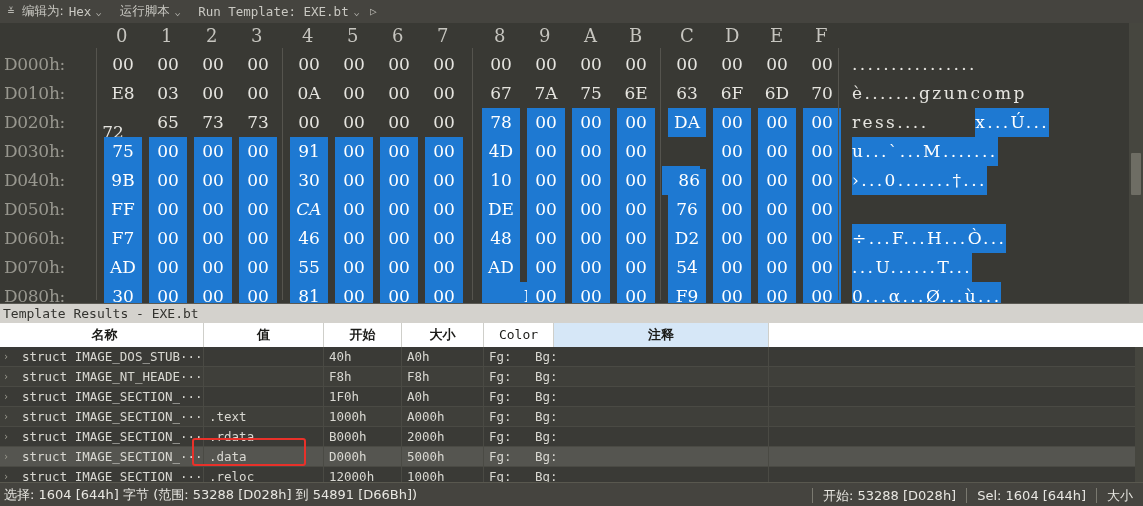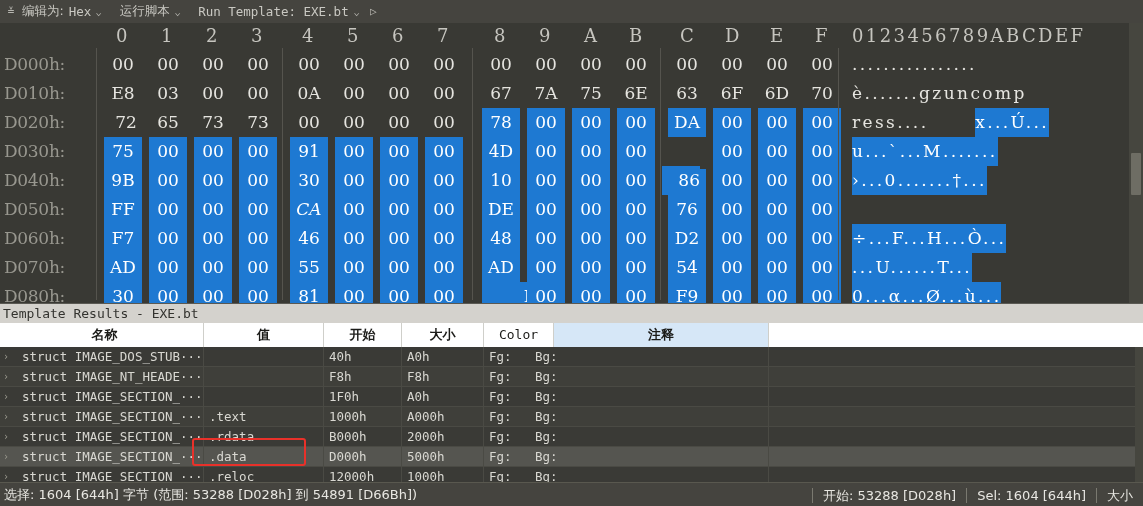--- a/index.html
+++ b/index.html
@@ -151,21 +151,20 @@
         <span style="left: 392px;">6</span>
         <span style="left: 437px;">7</span>
         <span style="left: 494px;">8</span>
         <span style="left: 539px;">9</span>
         <span style="left: 584px;">A</span>
         <span style="left: 629px;">B</span>
         <span style="left: 680px;">C</span>
         <span style="left: 725px;">D</span>
         <span style="left: 770px;">E</span>
         <span style="left: 815px;">F</span>
-        <span style="left: 852px; letter-spacing: 2.4px;">0123456789ABCDEF</span>
       </div>
     <div class="hexrows" id="hexrows">
         <div class="hrow">
           <div class="addr">D000h:</div>
           <div class="cell" style="left: 104px;">00</div>
           <div class="cell" style="left: 149px;">00</div>
           <div class="cell" style="left: 194px;">00</div>
           <div class="cell" style="left: 239px;">00</div>
           <div class="cell" style="left: 290px;">00</div>
           <div class="cell" style="left: 335px;">00</div>
@@ -196,21 +195,21 @@
           <div class="cell" style="left: 572px;">75</div>
           <div class="cell" style="left: 617px;">6E</div>
           <div class="cell" style="left: 668px;">63</div>
           <div class="cell" style="left: 713px;">6F</div>
           <div class="cell" style="left: 758px;">6D</div>
           <div class="cell" style="left: 803px;">70</div>
           <div class="ascii" style="left: 852px;">è.......gzuncomp</div>
         </div>
         <div class="hrow">
           <div class="addr">D020h:</div>
-          <div class="cell" style="left: 107px;">72</div>
+          <div class="cell" style="left: 94px; margin-top: 10px;">72</div>
           <div class="cell" style="left: 149px;">65</div>
           <div class="cell" style="left: 194px;">73</div>
           <div class="cell" style="left: 239px;">73</div>
           <div class="cell" style="left: 290px;">00</div>
           <div class="cell" style="left: 335px;">00</div>
           <div class="cell" style="left: 380px;">00</div>
           <div class="cell" style="left: 425px;">00</div>
           <div class="cell sel" style="left: 482px;">78</div>
           <div class="cell sel" style="left: 527px;">00</div>
           <div class="cell sel" style="left: 572px;">00</div>

